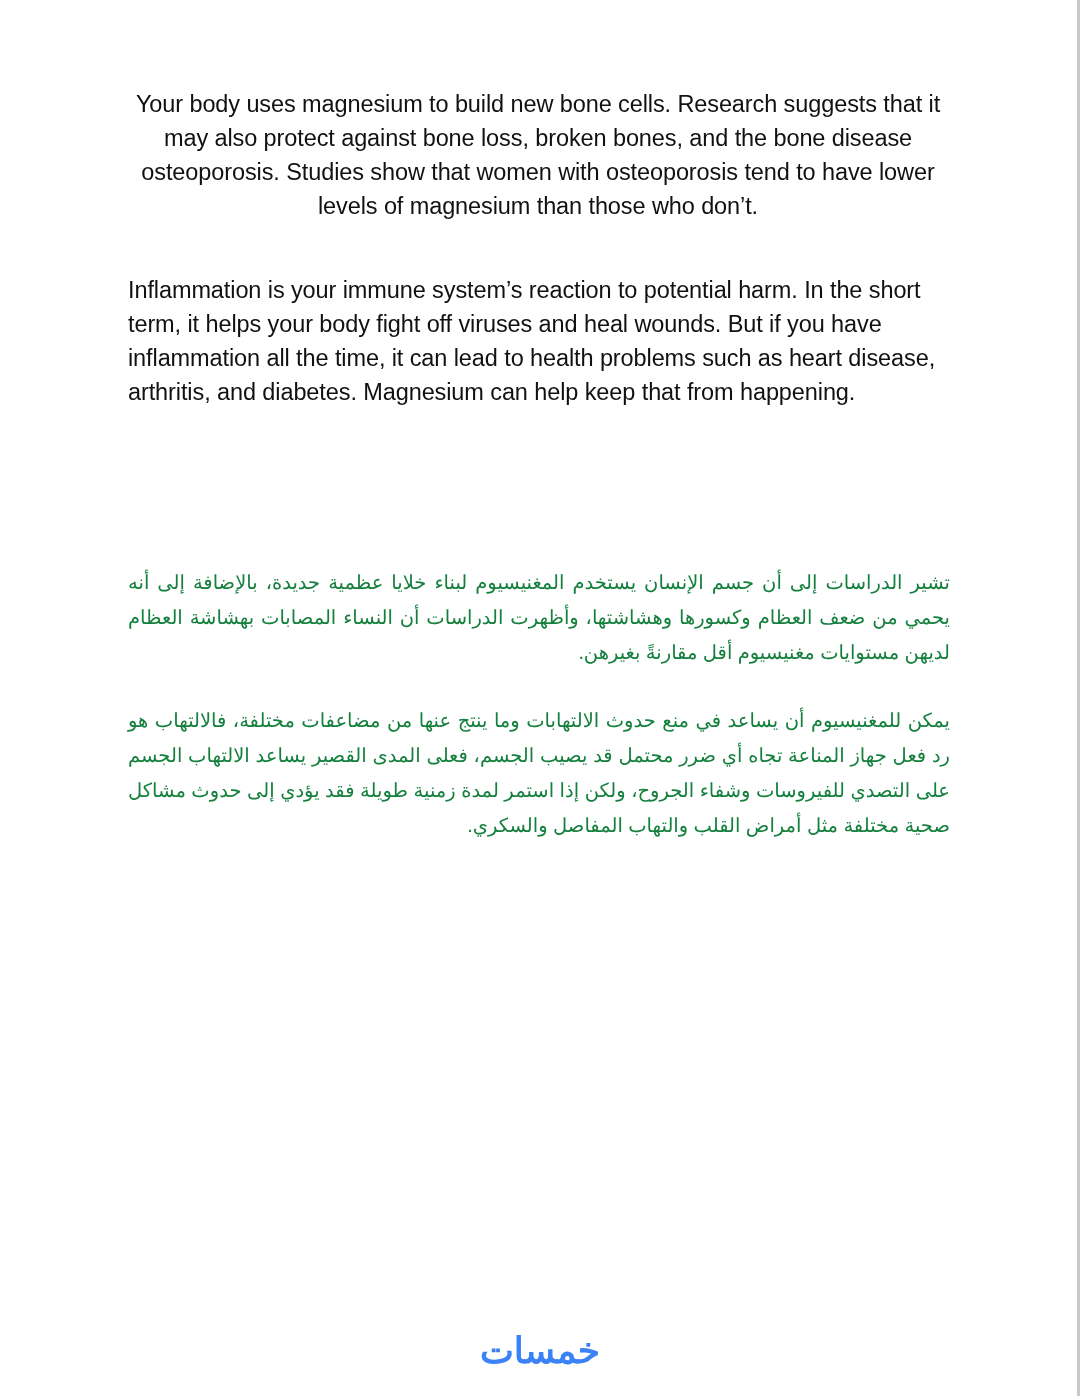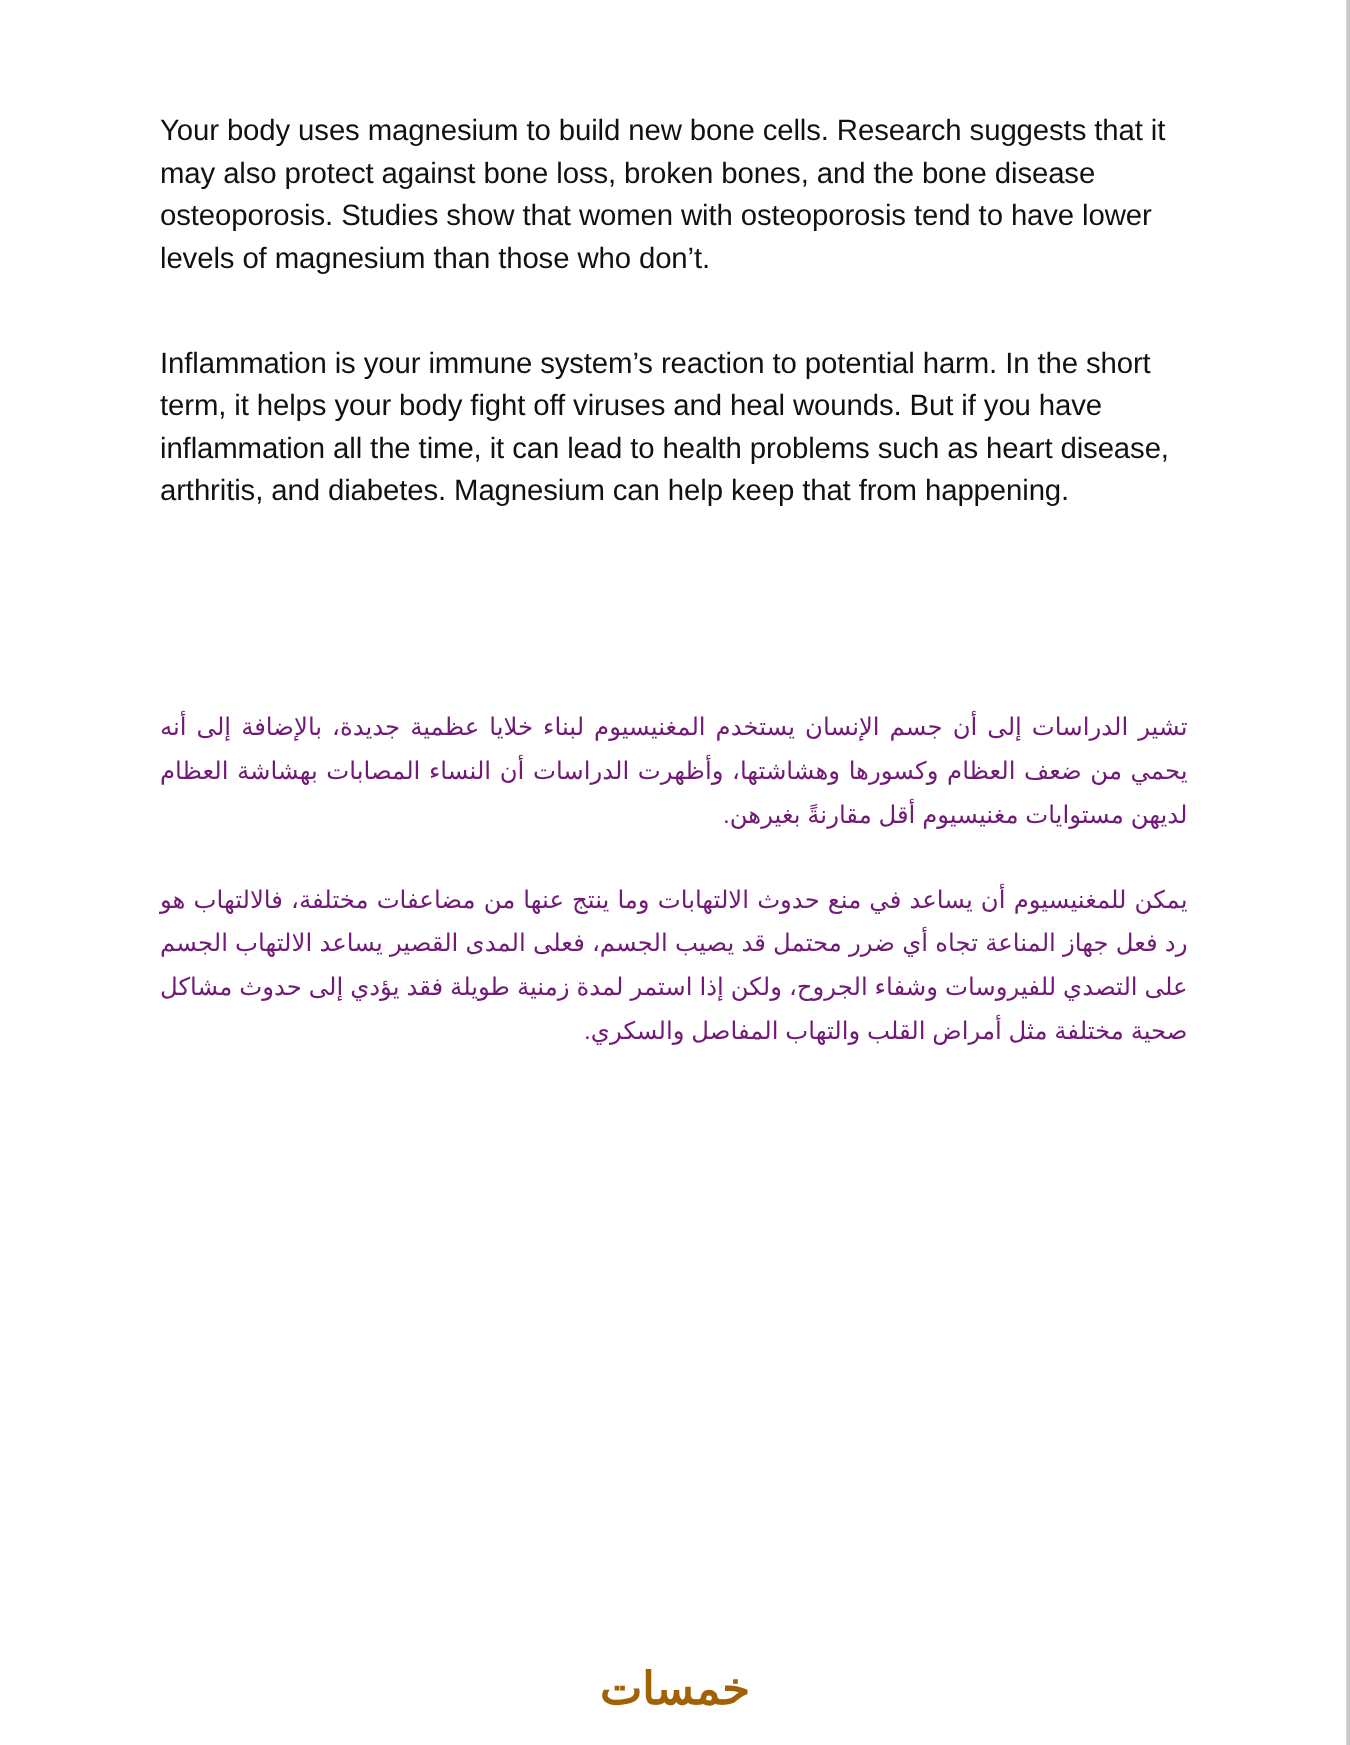--- a/index.html
+++ b/index.html
@@ -26,45 +26,45 @@
     .en-para {
       position: absolute;
       left: 128px;
       width: 820px;
       margin: 0;
       font-size: 23.5px;
       line-height: 34px;
       color: #111111;
       letter-spacing: -0.1px;
     }
-    #en-p1 { top: 87px; }
+    #en-p1 { top: 87px; text-align: center; }
     #en-p2 { top: 273px; }
     .ar-para {
       position: absolute;
       left: 128px;
       width: 822px;
       margin: 0;
       direction: rtl;
       text-align: justify;
       text-align-last: right;
       font-size: 19.5px;
       line-height: 35px;
-      color: #701a75;
+      color: #15803d;
     }
     #ar-p1 { top: 565px; }
     #ar-p2 { top: 678px; margin-top: 25px; }
     .watermark {
       position: absolute;
       left: 440px;
       width: 200px;
       top: 1330px;
       text-align: center;
       font-size: 36px;
       font-weight: bold;
-      color: #a16207;
+      color: #3b82f6;
       direction: rtl;
       letter-spacing: 1px;
     }
   </style>
 </head>
 <body>
 
 <div class="page-edge"></div>
 
 <p id="en-p1" class="en-para">Your body uses magnesium to build new bone cells. Research suggests that it may also protect against bone loss, broken bones, and the bone disease osteoporosis. Studies show that women with osteoporosis tend to have lower levels of magnesium than those who don’t.</p>

